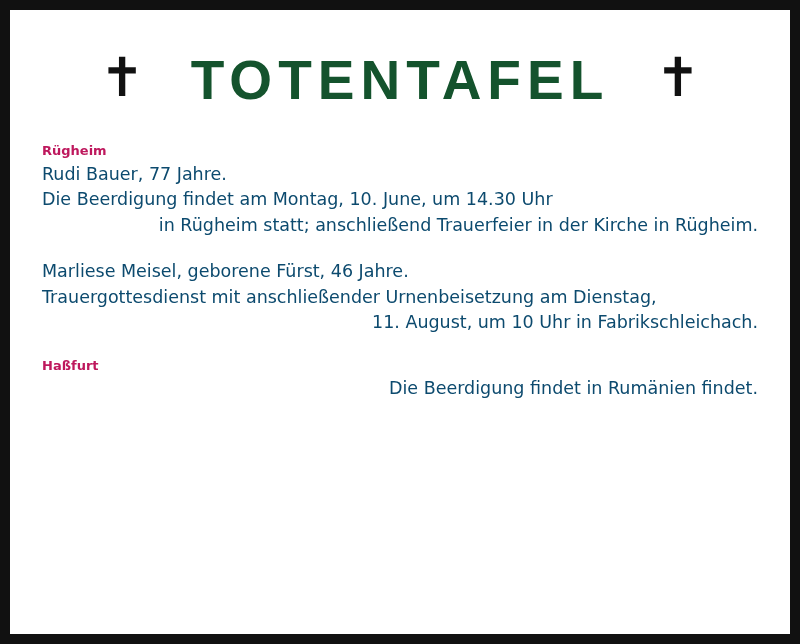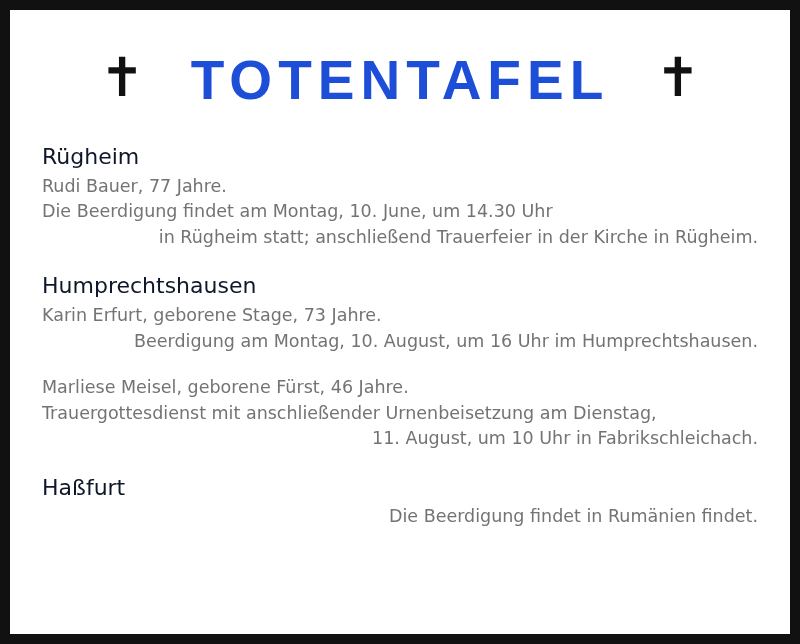--- a/index.html
+++ b/index.html
@@ -46,46 +46,46 @@
     color: #111111;
     font-family: "DejaVu Sans", sans-serif;
     position: relative;
     top: -2px;
   }
   .masthead-title {
     font-family: "Liberation Sans", sans-serif;
     font-size: 55px;
     font-weight: 700;
     letter-spacing: 6px;
-    color: #1d4ed8;
+    color: #14532d;
     line-height: 1;
     white-space: nowrap;
   }
   .entries {
     padding: 0 4px;
   }
   .entry {
     margin-bottom: 21px;
   }
   .entry:last-child {
     margin-bottom: 12px;
   }
   .place {
     font-family: "DejaVu Sans", sans-serif;
-    font-size: 22px;
-    font-weight: 400;
-    color: #0f172a;
+    font-size: 13px;
+    font-weight: 700;
+    color: #be185d;
     line-height: 1.35;
     margin-bottom: 2px;
   }
   .line {
     font-family: "DejaVu Sans", sans-serif;
     font-size: 17.5px;
     font-weight: 400;
-    color: #737373;
+    color: #0c4a6e;
     line-height: 1.46;
     text-align: justify;
     text-justify: inter-word;
   }
   .line.last {
     text-align: right;
   }
 </style>
 </head>
 <body>
@@ -101,25 +101,20 @@
 
     <div class="entries">
 
       <div class="entry">
         <div class="place">Rügheim</div>
         <div class="line">Rudi Bauer, 77 Jahre.</div>
         <div class="line">Die Beerdigung findet am Montag, 10. June, um 14.30 Uhr</div>
         <div class="line last">in Rügheim statt; anschließend Trauerfeier in der Kirche in Rügheim.</div>
       </div>
 
-      <div class="entry">
-        <div class="place">Humprechtshausen</div>
-        <div class="line">Karin Erfurt, geborene Stage, 73 Jahre.</div>
-        <div class="line last">Beerdigung am Montag, 10. August, um 16 Uhr im Humprechtshausen.</div>
-      </div>
 
       <div class="entry">
         <div class="line">Marliese Meisel, geborene Fürst, 46 Jahre.</div>
         <div class="line">Trauergottesdienst mit anschließender Urnenbeisetzung am Dienstag,</div>
         <div class="line last">11. August, um 10 Uhr in Fabrikschleichach.</div>
       </div>
 
       <div class="entry">
         <div class="place">Haßfurt</div>
         <div class="line last">Die Beerdigung findet in Rumänien findet.</div>

